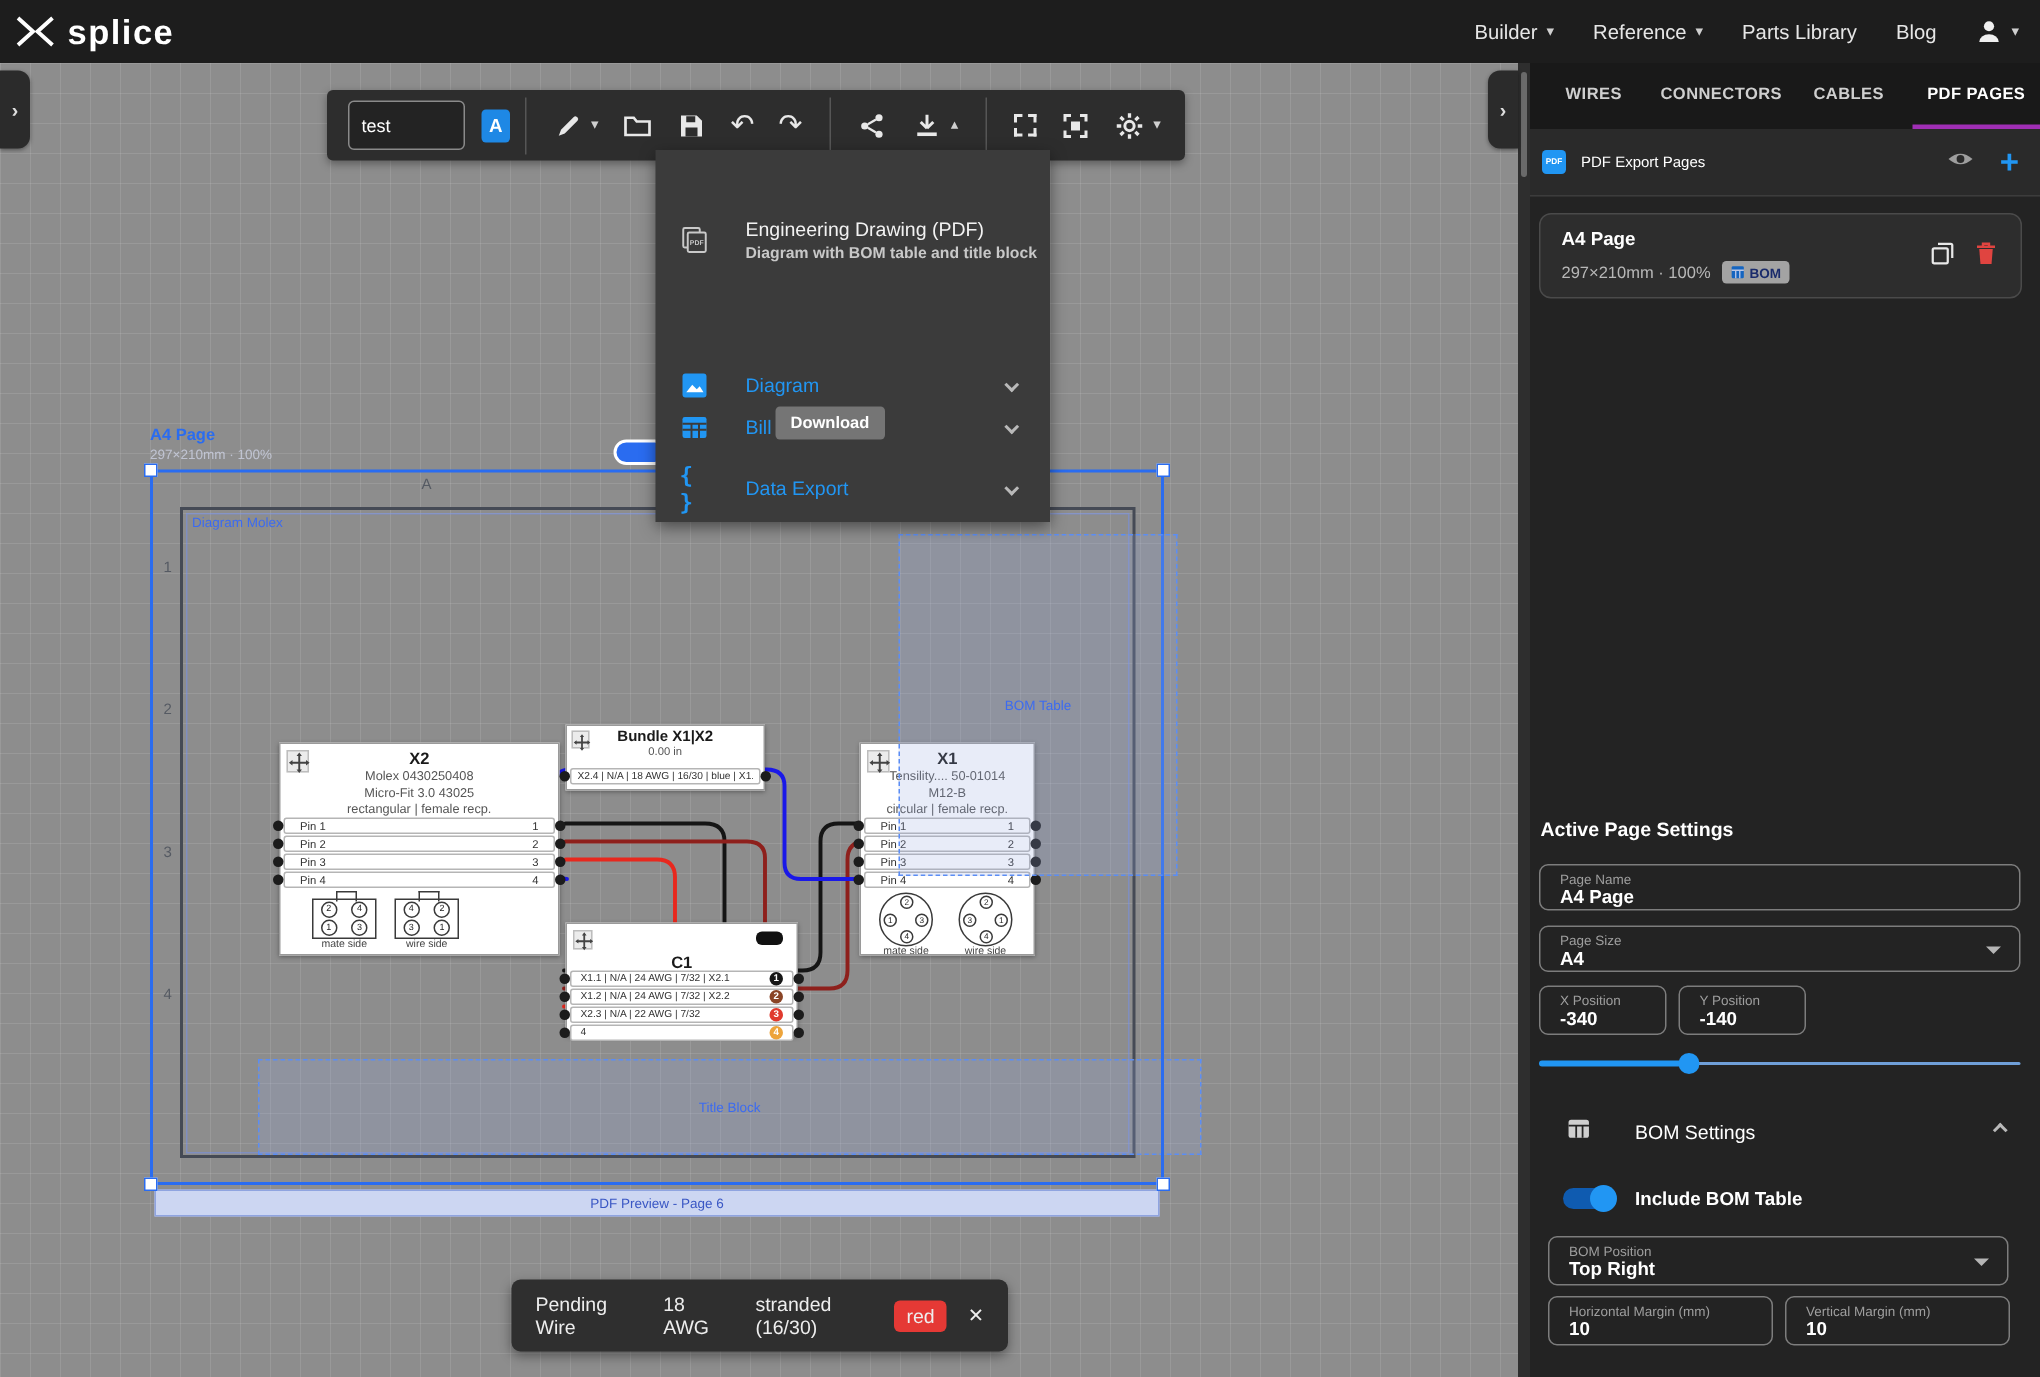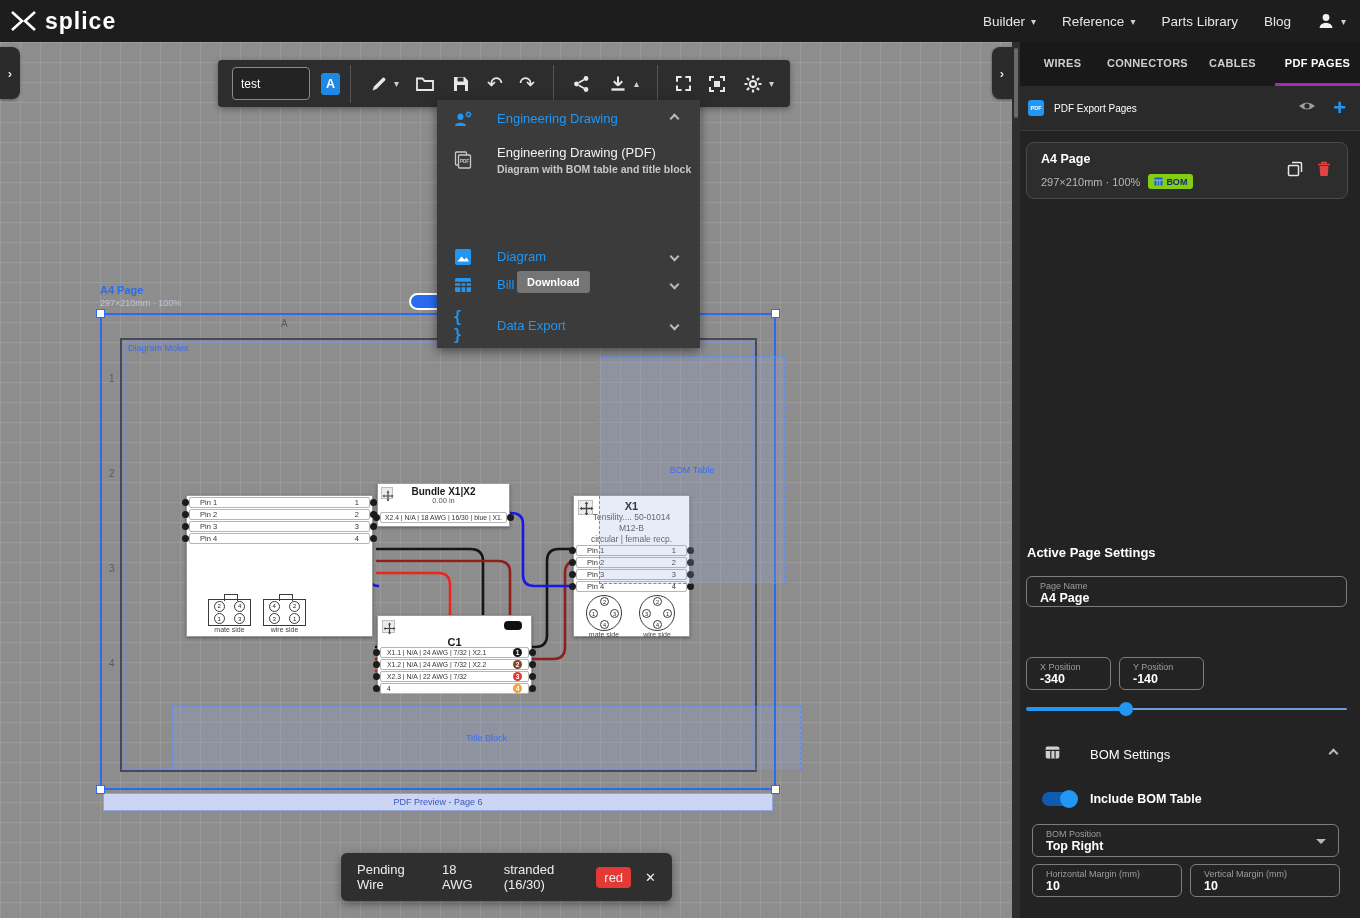--- a/index.html
+++ b/index.html
@@ -96,21 +96,21 @@
   .tab.active{color:#fff;border-bottom-color:#a02fb5;}
   .panel-head{position:absolute;left:8px;top:44px;width:340px;height:45px;background:#2a2a2a;border-bottom:1px solid #3c3c3c;
     display:flex;align-items:center;}
   .panel-title{color:#fff;font-size:10px;margin-left:10px;flex:1;}
   .pdf-tile{width:16px;height:16px;background:#2196f3;border-radius:3px;color:#fff;font-size:5.5px;font-weight:bold;
     display:flex;align-items:center;justify-content:center;margin-left:8px;}
   .plus{color:#2196f3;font-size:22px;font-weight:bold;line-height:1;margin:0 14px 0 16px;cursor:pointer;}
   .card{position:absolute;left:14px;top:100px;width:322px;height:57px;background:#2d2d2d;border:1px solid #4a4a4a;border-radius:8px;}
   .card-name{position:absolute;left:14px;top:9px;color:#fff;font-size:12.5px;font-weight:bold;}
   .card-meta{position:absolute;left:14px;top:31px;display:flex;align-items:center;gap:8px;color:#b8b8b8;font-size:11px;}
-  .bom-pill{height:15px;background:#84cc16;border-radius:3px;display:flex;align-items:center;gap:3px;padding:0 6px;
+  .bom-pill{height:15px;background:#a3a3a3;border-radius:3px;display:flex;align-items:center;gap:3px;padding:0 6px;
     color:#1a2b6b;font-size:9px;font-weight:bold;}
   .sec-title{color:#fff;font-size:13px;font-weight:bold;}
   .field{position:absolute;border:1px solid #7d7d7d;border-radius:6px;background:transparent;}
   .f-label{position:absolute;left:13px;top:4px;color:#9e9e9e;font-size:9px;}
   .f-value{position:absolute;left:13px;top:14px;color:#fff;font-size:12.5px;font-weight:600;background:transparent;border:none;outline:none;width:80%;padding:0;}
   .f-caret{position:absolute;right:12px;top:50%;margin-top:-2px;width:0;height:0;border-left:5px solid transparent;
     border-right:5px solid transparent;border-top:5px solid #b5b5b5;}
   .slider-track{position:absolute;height:4px;border-radius:2px;background:#2196f3;}
   .slider-rest{position:absolute;height:2px;border-radius:1px;background:#6f9fd8;}
   .slider-thumb{position:absolute;width:14px;height:14px;border-radius:50%;background:#2196f3;cursor:pointer;}
@@ -157,20 +157,32 @@
     <path d="M377,549 H470 Q483,549 483,561 V635 Q483,647 471,647 H376" fill="none" stroke-width="2.6" stroke-linecap="round" stroke="#151515"></path>
     <path d="M377,561 H498 Q510,561 510,572 V647 Q510,659 499,659 H376" fill="none" stroke-width="2.6" stroke-linecap="round" stroke="#8e201c"></path>
     <path d="M377,573 H438 Q450,573 450,585 V659 Q450,671 438,671 H376" fill="none" stroke-width="2.6" stroke-linecap="round" stroke="#e8281e"></path>
     <path d="M529,647 H535 Q547,647 547,635 V561 Q547,549 559,549 H576" fill="none" stroke-width="2.6" stroke-linecap="round" stroke="#151515"></path>
     <path d="M529,659 H553 Q565,659 565,647 V573 Q565,561 577,561 H576" fill="none" stroke-width="2.6" stroke-linecap="round" stroke="#8e201c"></path>
     <path d="M378,586 Q370,586 370,576 V524 Q370,513 380,513" fill="none" stroke-width="2.6" stroke-linecap="round" stroke="#1a18e8"></path>
     <path d="M508,513 H511 Q523,513 523,524 V575 Q523,586 534,586 H576" fill="none" stroke-width="2.6" stroke-linecap="round" stroke="#1a18e8"></path>
   </svg>
 
   <div class="abs node" style="left:186px;top:495px;width:187px;height:142px;">
+    <div class="node-header" style="height:48px;padding-top:4px;">
+      <span class="move-handle">
+        <svg width="15" height="15" viewBox="0 0 15 15">
+            <path d="M7.5 2 V13 M2 7.5 H13" stroke="#444" stroke-width="1.3" fill="none"></path>
+            <path d="M7.5 0.6 L5.7 3 H9.3 Z M7.5 14.4 L5.7 12 H9.3 Z M0.6 7.5 L3 5.7 V9.3 Z M14.4 7.5 L12 5.7 V9.3 Z" fill="#444"></path>
+          </svg>
+      </span>
+      <div class="node-title">X2</div>
+      <div class="node-sub">Molex 0430250408</div>
+      <div class="node-sub">Micro-Fit 3.0 43025</div>
+      <div class="node-sub">rectangular | female recp.</div>
+    </div>
     <div class="pin-row">
       <span class="dot l"></span>
       <span class="pin-name">Pin 1</span>
       <span class="pin-num">1</span>
       <span class="dot r"></span>
     </div>
     <div class="pin-row">
       <span class="dot l"></span>
       <span class="pin-name">Pin 2</span>
       <span class="pin-num">2</span>
@@ -388,33 +400,20 @@
     <span class="tb-btn">
       <svg width="20" height="20" viewBox="0 0 20 20">
           <circle cx="10" cy="10" r="3.1" fill="none" stroke="#e8e8e8" stroke-width="2"></circle>
           <path d="M10 1.5 v3 M10 15.5 v3 M1.5 10 h3 M15.5 10 h3 M4 4 l2.1 2.1 M13.9 13.9 l2.1 2.1 M16 4 l-2.1 2.1 M6.1 13.9 L4 16" stroke="#e8e8e8" stroke-width="2.2"></path>
         </svg>
       <span class="caret-down" style="margin-left:6px;">▾</span>
     </span>
   </div>
 
   <div class="abs menu">
-    <div class="menu-row" style="top:0;height:37px;">
-      <span class="menu-icon">
-        <svg width="20" height="20" viewBox="0 0 20 20">
-            <circle cx="7.5" cy="8" r="3" fill="#2196f3"></circle>
-            <path d="M4.5 6.5 a3.2 3.2 0 0 1 6 0 Z" fill="#2196f3"></path>
-            <path d="M2 17 c0-4.5 11-4.5 11 0 Z" fill="#2196f3"></path>
-            <circle cx="15.5" cy="5.5" r="2" fill="none" stroke="#2196f3" stroke-width="1.4"></circle>
-            <path d="M15.5 2.6 v1 M15.5 7.4 v1 M12.6 5.5 h1 M17.4 5.5 h1" stroke="#2196f3" stroke-width="1.2"></path>
-          </svg>
-      </span>
-      <span class="menu-label">Engineering Drawing</span>
-      <span class="chev up"></span>
-    </div>
     <div class="menu-row" style="top:37px;height:46px;align-items:center;">
       <span class="menu-icon">
         <svg width="20" height="20" viewBox="0 0 20 20">
             <rect x="2.5" y="2" width="11" height="13" rx="1" fill="none" stroke="#c9c9c9" stroke-width="1.3"></rect>
             <rect x="5.5" y="5" width="12" height="13" rx="1" fill="#3b3b3b" stroke="#c9c9c9" stroke-width="1.3"></rect>
             <text x="11.5" y="13" font-size="4.6" font-weight="bold" fill="#c9c9c9" text-anchor="middle">PDF</text>
           </svg>
       </span>
       <span style="flex:1;">
         <div class="menu-title">Engineering Drawing (PDF)</div>
@@ -505,20 +504,25 @@
             <path d="M2.5 5 h9 l-0.8 10 h-7.4 Z" fill="#e04440"></path>
           </svg>
       </span>
     </div>
 
     <span class="abs sec-title" style="left:15px;top:503px;">Active Page Settings</span>
 
     <div class="field" style="left:14px;top:534px;width:321px;height:31px;">
       <span class="f-label">Page Name</span>
       <input class="f-value" value="A4 Page" style="">
+    </div>
+    <div class="field" style="left:14px;top:575px;width:321px;height:31px;cursor:pointer;">
+      <span class="f-label">Page Size</span>
+      <span class="f-value">A4</span>
+      <span class="f-caret"></span>
     </div>
     <div class="field" style="left:14px;top:615px;width:85px;height:33px;">
       <span class="f-label">X Position</span>
       <input class="f-value" value="-340" style="">
     </div>
     <div class="field" style="left:107px;top:615px;width:85px;height:33px;">
       <span class="f-label">Y Position</span>
       <input class="f-value" value="-140" style="">
     </div>
     <div class="slider-track" style="left:14px;top:665px;width:100px;"></div>

